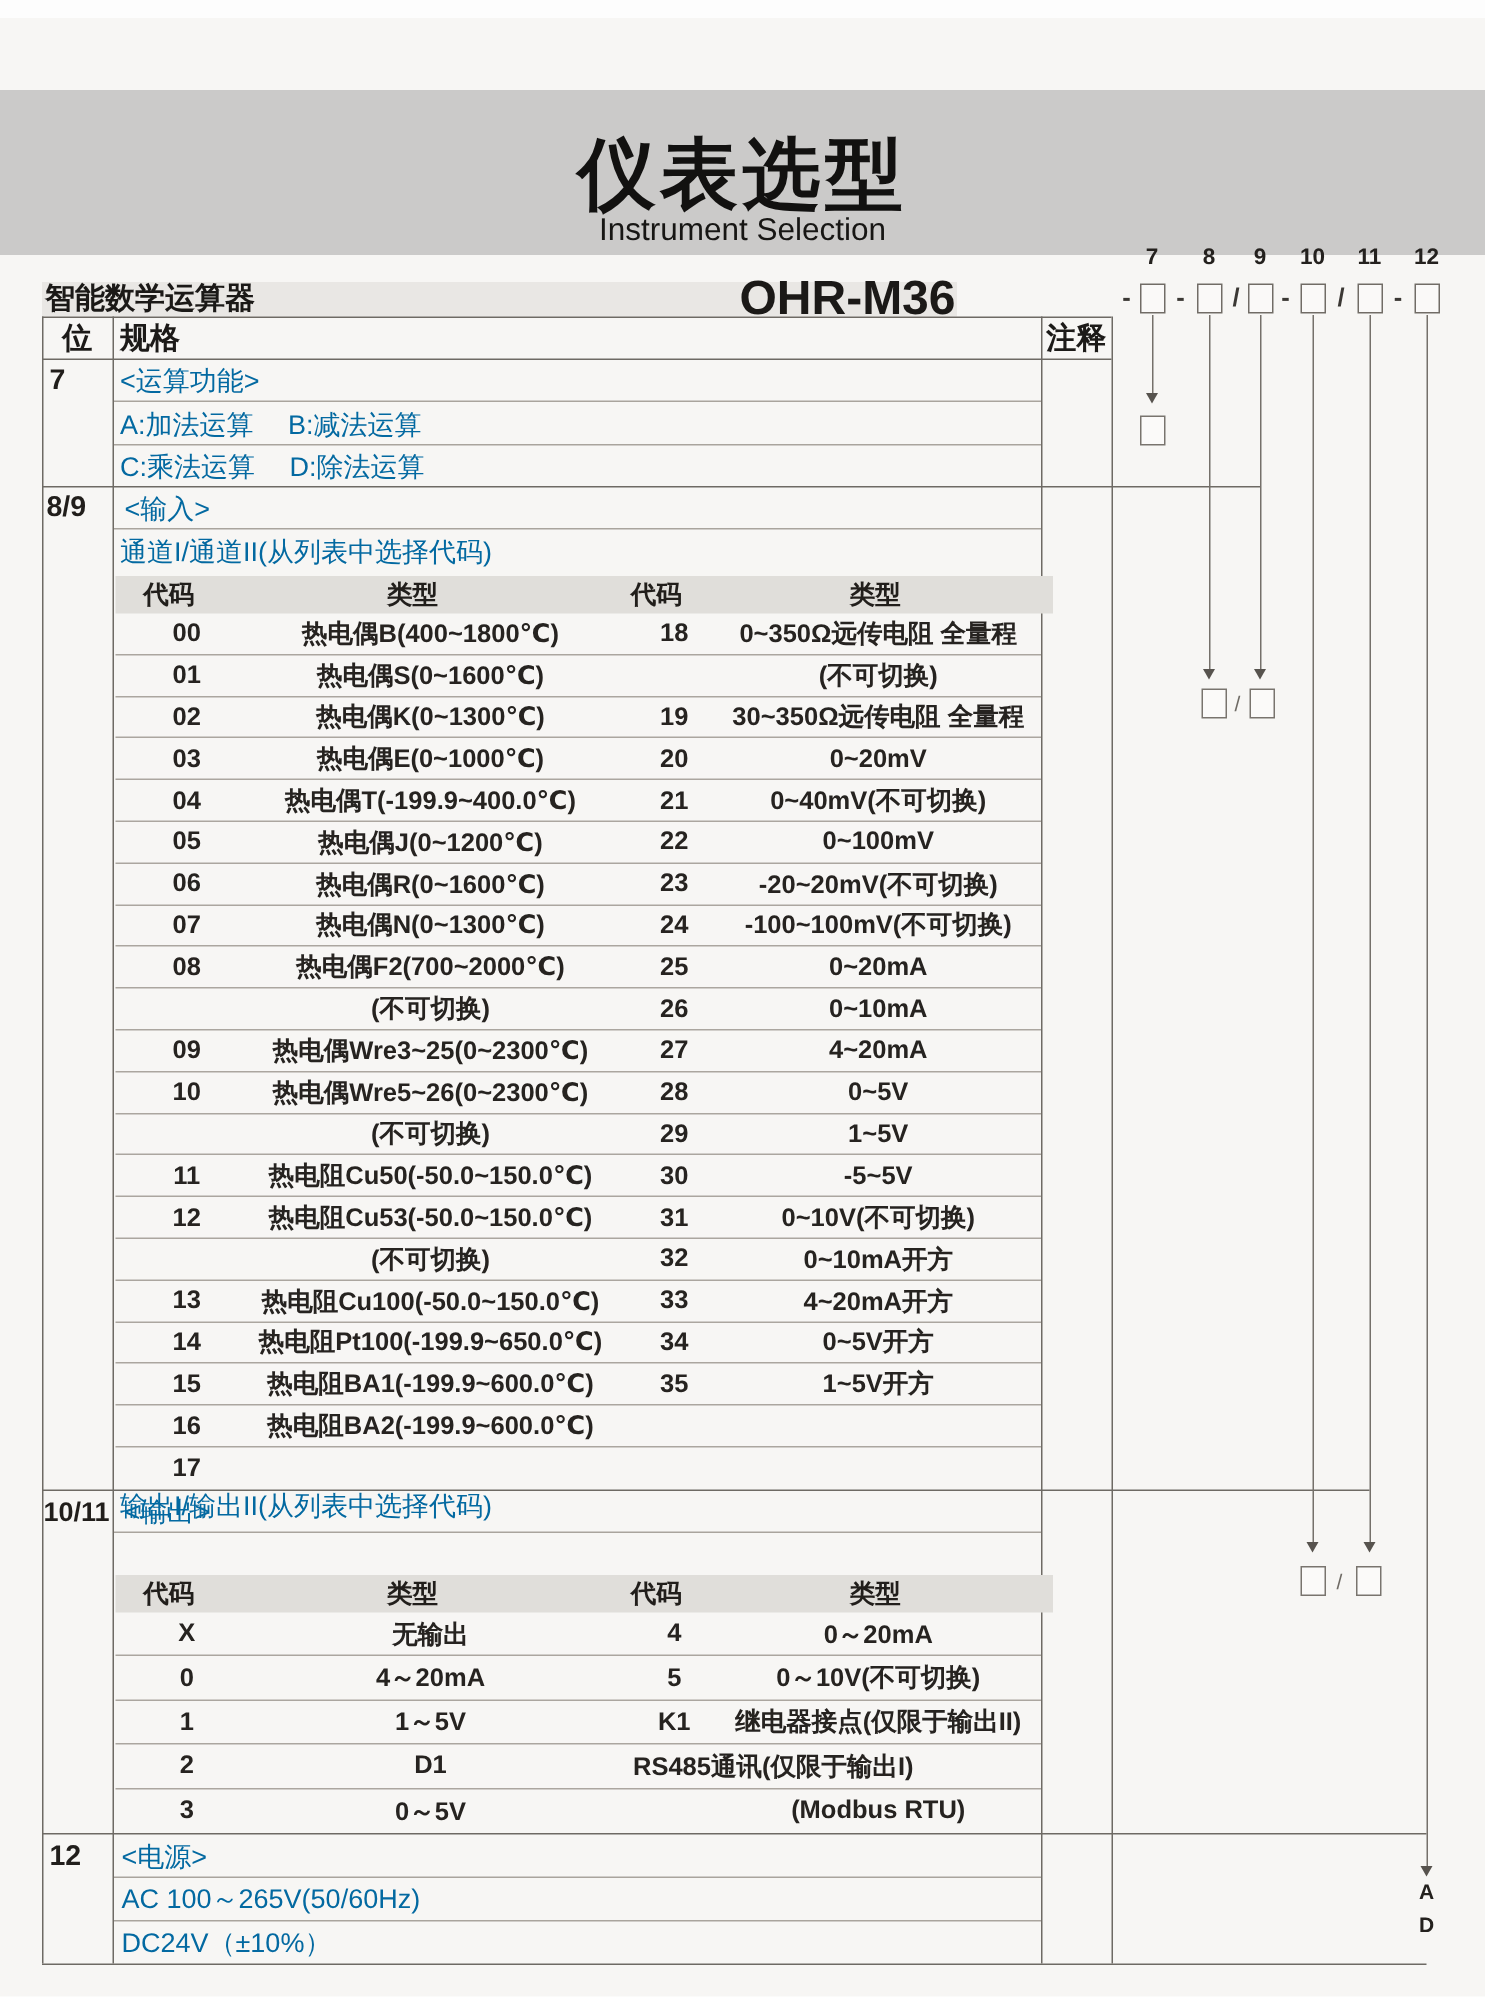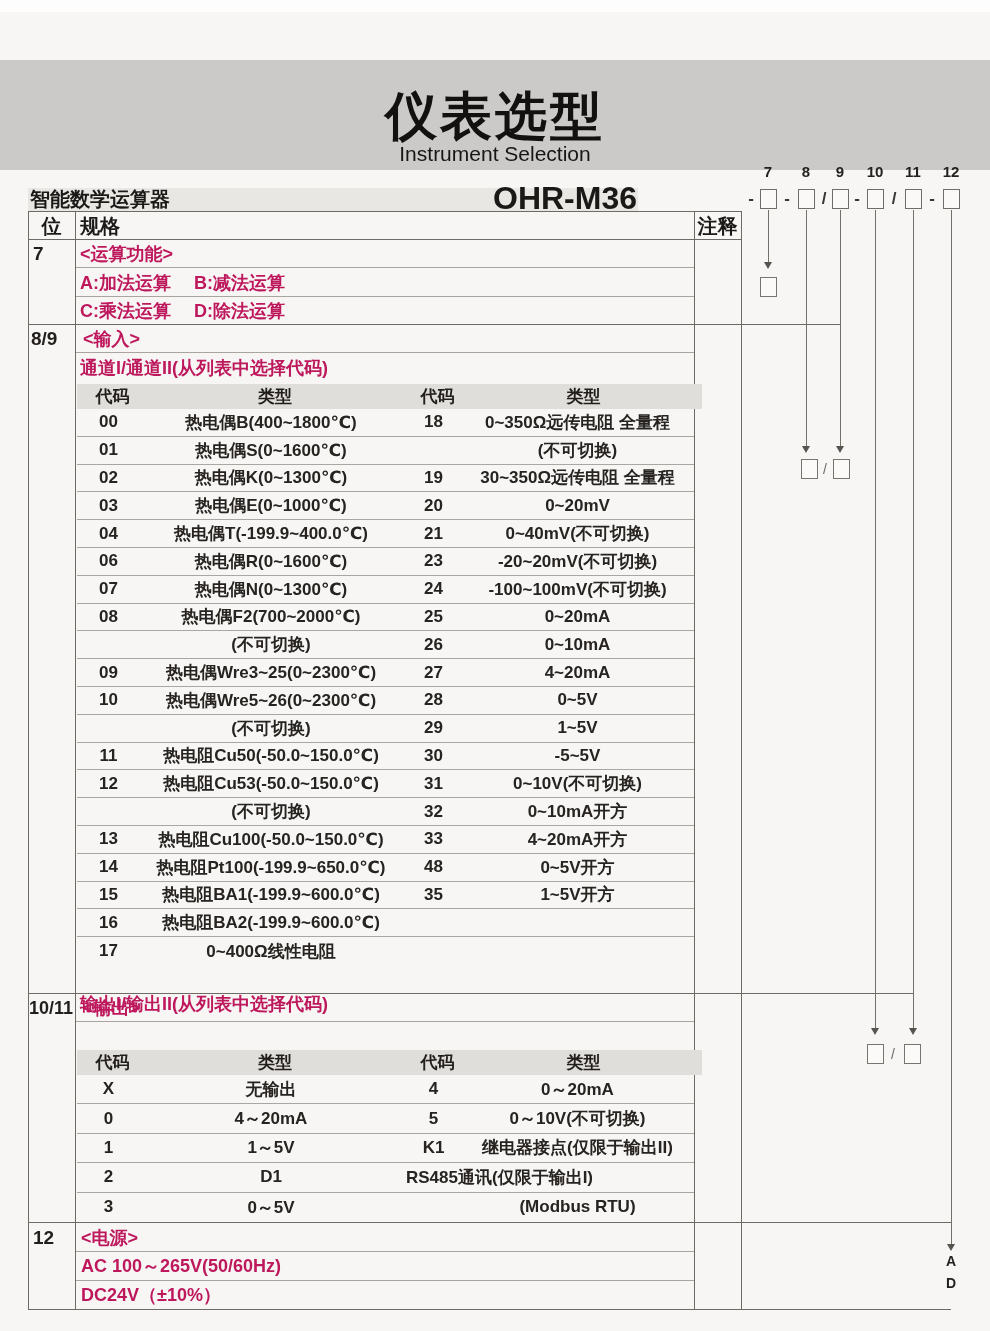--- a/index.html
+++ b/index.html
@@ -20,27 +20,27 @@
         font-size:17px;font-weight:700;color:#3b3834;}
   .hl{position:absolute;height:1px;background:#6e6a64;}
   .hl.thin{background:#a9a49d;}
   .vl{position:absolute;width:1px;background:#6e6a64;}
   .dl{position:absolute;width:1px;background:#75706a;}
   .arrow{position:absolute;width:0;height:0;border-left:4px solid transparent;
          border-right:4px solid transparent;border-top:7px solid #57534e;}
   .sq{position:absolute;width:15px;height:18px;border:1px solid #79746e;background:#fbfaf9;}
   .dslash{position:absolute;width:14px;text-align:center;line-height:20px;font-size:14px;color:#6e6a64;}
   .adlbl{position:absolute;width:20px;text-align:center;font-size:14px;font-weight:700;color:#24211e;}
-  .lbl{position:absolute;font-size:18px;font-weight:700;line-height:24px;color:#be185d;white-space:nowrap;}
+  .lbl{position:absolute;font-size:18px;font-weight:400;line-height:24px;color:#0369a1;white-space:nowrap;}
   .colhead{position:absolute;top:214px;font-size:20px;font-weight:700;line-height:24px;color:#1c1a18;}
   .poslbl{position:absolute;font-size:19px;font-weight:700;line-height:24px;color:#211e1b;}
   .subtable{position:absolute;left:77px;width:617px;text-align:center;}
   .thead{display:grid;grid-template-columns:55px 270px 55px 1fr;padding-left:8px;height:25px;
          align-items:center;background:#e0deda;font-size:17px;font-weight:700;color:#211e1b;}
-  .trow{display:grid;grid-template-columns:55px 270px 55px 1fr;padding-left:4px;
+  .trow{display:grid;grid-template-columns:55px 270px 55px 1fr;padding-left:20px;
         align-items:center;border-bottom:1px solid #aba69f;box-sizing:border-box;
         font-size:17px;font-weight:600;color:#262320;}
   .trow:last-child{border-bottom:none;}
   .input-rows .trow{height:27.81px;}
   .output-rows .trow{height:29.4px;}
   .trow span,.thead span{white-space:nowrap;overflow:visible;}
 </style>
 </head>
 <body>
 
@@ -141,20 +141,26 @@
         <span>20</span>
         <span>0~20mV</span>
       </div>
     <div class="trow">
         <span>04</span>
         <span>热电偶T(-199.9~400.0℃)</span>
         <span>21</span>
         <span>0~40mV(不可切换)</span>
       </div>
     <div class="trow">
+        <span>05</span>
+        <span>热电偶J(0~1200℃)</span>
+        <span>22</span>
+        <span>0~100mV</span>
+      </div>
+    <div class="trow">
         <span>06</span>
         <span>热电偶R(0~1600℃)</span>
         <span>23</span>
         <span>-20~20mV(不可切换)</span>
       </div>
     <div class="trow">
         <span>07</span>
         <span>热电偶N(0~1300℃)</span>
         <span>24</span>
         <span>-100~100mV(不可切换)</span>
@@ -209,38 +215,37 @@
       </div>
     <div class="trow">
         <span>13</span>
         <span>热电阻Cu100(-50.0~150.0℃)</span>
         <span>33</span>
         <span>4~20mA开方</span>
       </div>
     <div class="trow">
         <span>14</span>
         <span>热电阻Pt100(-199.9~650.0℃)</span>
-        <span>48</span>
+        <span>34</span>
         <span>0~5V开方</span>
       </div>
     <div class="trow">
         <span>15</span>
         <span>热电阻BA1(-199.9~600.0℃)</span>
         <span>35</span>
         <span>1~5V开方</span>
       </div>
     <div class="trow">
         <span>16</span>
         <span>热电阻BA2(-199.9~600.0℃)</span>
         <span></span>
         <span></span>
       </div>
     <div class="trow">
         <span>17</span>
-        <span>0~400Ω线性电阻</span>
         <span></span>
         <span></span>
       </div>
   </div>
 
   <span class="poslbl" style="left:29px;top:996px;font-size:18px">10/11</span>
   <span class="lbl" style="left:83px;top:996px">&lt;输出&gt;</span>
   <span class="lbl" style="left:80px;top:992px">输出I/输出II(从列表中选择代码)</span>
 
   <div class="subtable thead" style="top:1050px">

